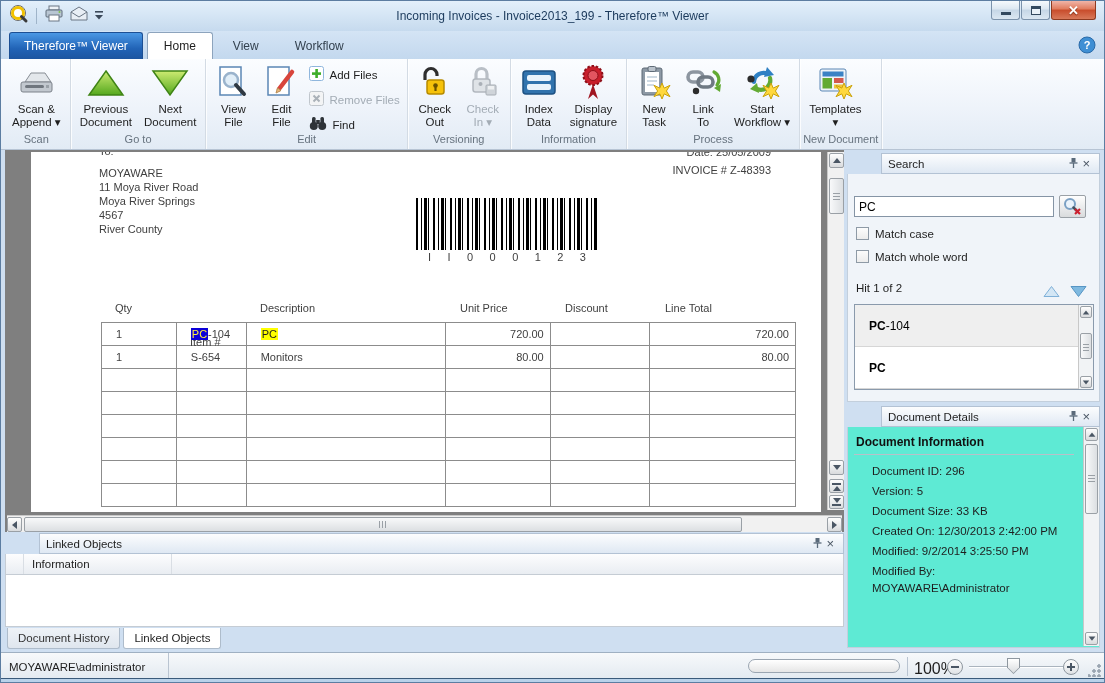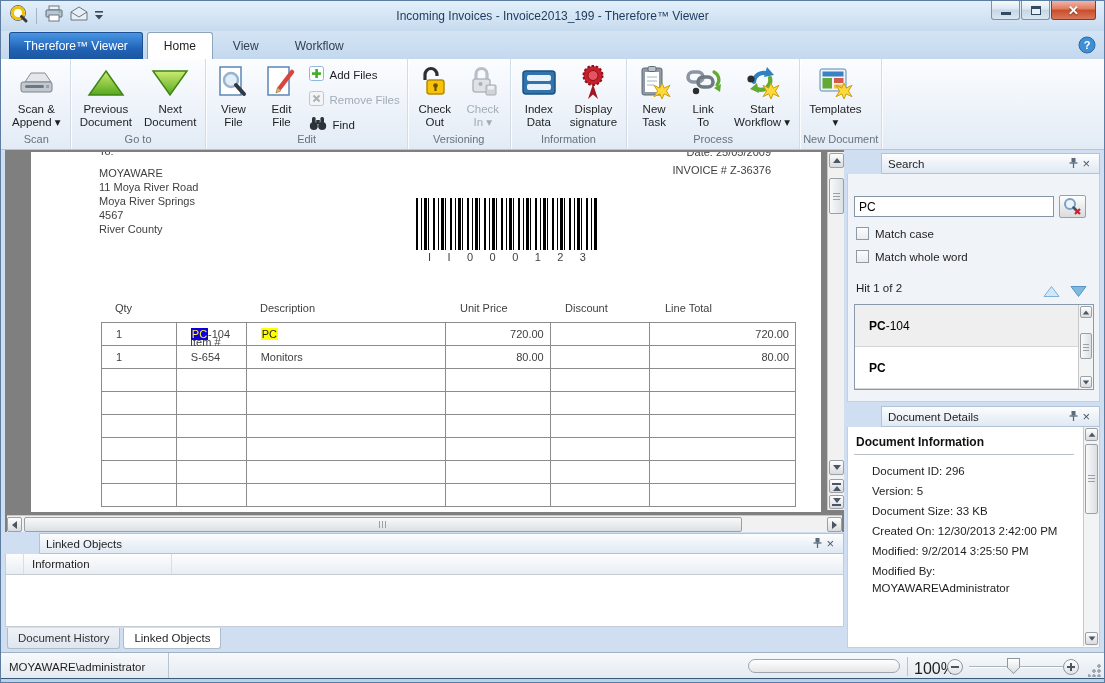--- a/index.html
+++ b/index.html
@@ -103,21 +103,21 @@
   .hitnav{ position:absolute; top:110px; right:12px; display:flex; gap:10px; }
   .results{ position:absolute; left:6px; top:130px; width:240px; height:86px; border:1px solid #8a9aac; background:#fff; }
   .r-item{ position:relative; height:42px; display:flex; align-items:center; padding-left:14px; font-size:12px;
     border-bottom:1px solid #d6d6d6; width:224px; }
   .r-item.current{ background:#efefef; }
   .r-scroll{ position:absolute; right:0; top:0; width:15px; height:84px; background:#f1f3f5; border-left:1px solid #c8c8c8; }
   .r-thumb{ position:absolute; left:1px; top:28px; width:12px; height:26px; background:linear-gradient(90deg,#f8f9fa,#dcdfe2); border:1px solid #9aa0a6; border-radius:2px; }
   .r-thumb::after{ content:""; position:absolute; left:2px; right:2px; top:10px; height:7px;
     background:repeating-linear-gradient(#9aa0a6 0 1px, transparent 1px 3px); }
 
-  .details-body{ height:221px; background:#ffffff; }
+  .details-body{ height:221px; background:#5eead4; }
   .d-sect{ position:absolute; left:8px; top:8px; font-size:12px; font-weight:bold; color:#111; }
   .d-rule{ position:absolute; left:6px; top:27px; width:220px; border-bottom:1px solid #b9c0c8; }
   .d-fields{ position:absolute; left:24px; top:36px; width:204px; font-size:11.5px; line-height:17px; color:#1e1e1e; }
   .d-field{ margin-bottom:3px; }
   .d-scroll{ position:absolute; right:0; top:0; width:16px; height:219px; background:#f1f3f5; border-left:1px solid #c8c8c8; }
   .d-thumb{ position:absolute; left:1px; top:17px; width:13px; height:70px; background:linear-gradient(90deg,#f8f9fa,#dcdfe2); border:1px solid #9aa0a6; border-radius:2px; }
   .d-thumb::after{ content:""; position:absolute; left:2px; right:2px; top:30px; height:8px;
     background:repeating-linear-gradient(#9aa0a6 0 1px, transparent 1px 3px); }
 
   
@@ -451,21 +451,21 @@
           </div>
         </div>
         <div class="glabel">New Document</div>
       </div>
     </div>
 
   <div class="docwrap">
     <div class="page">
       <div class="pg-to">To:</div>
       <div class="pg-date">Date: 25/05/2009</div>
-      <div class="pg-inv">INVOICE # Z-36376</div>
+      <div class="pg-inv">INVOICE # Z-48393</div>
       <div class="pg-addr" id="addr">
           <div>MOYAWARE</div>
           <div>11 Moya River Road</div>
           <div>Moya River Springs</div>
           <div>4567</div>
           <div>River County</div>
         </div>
       <div class="barcode"></div>
       <div class="bardigits" id="bardigits">
           <span>I</span>

